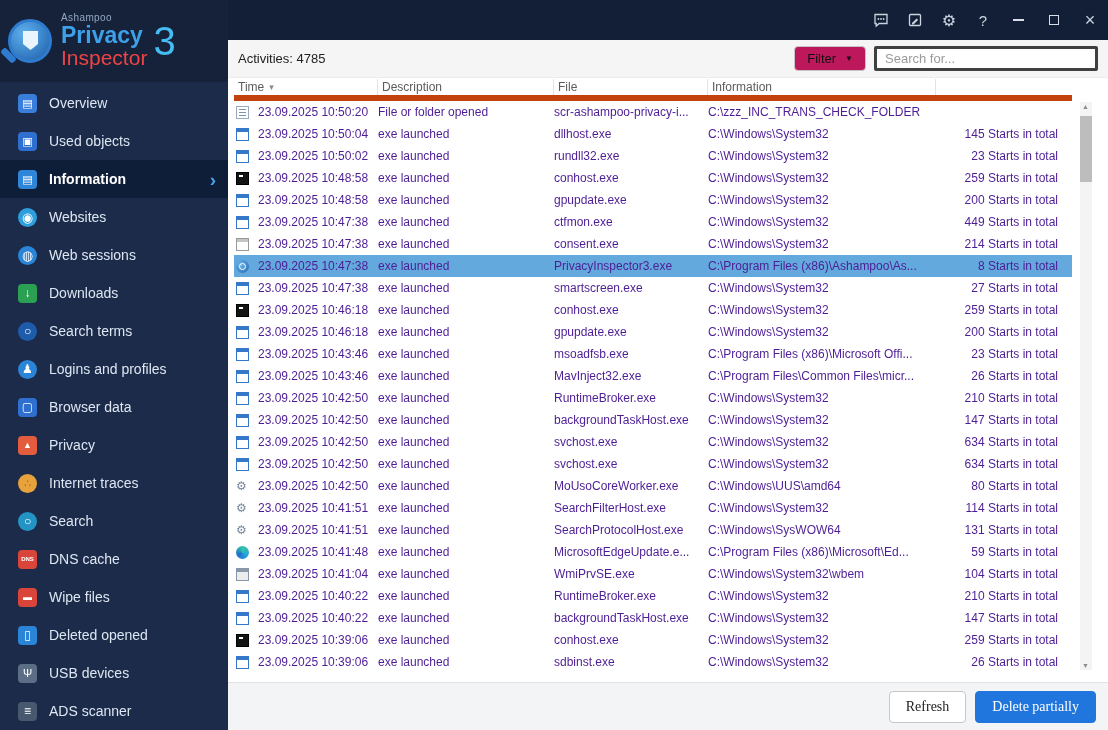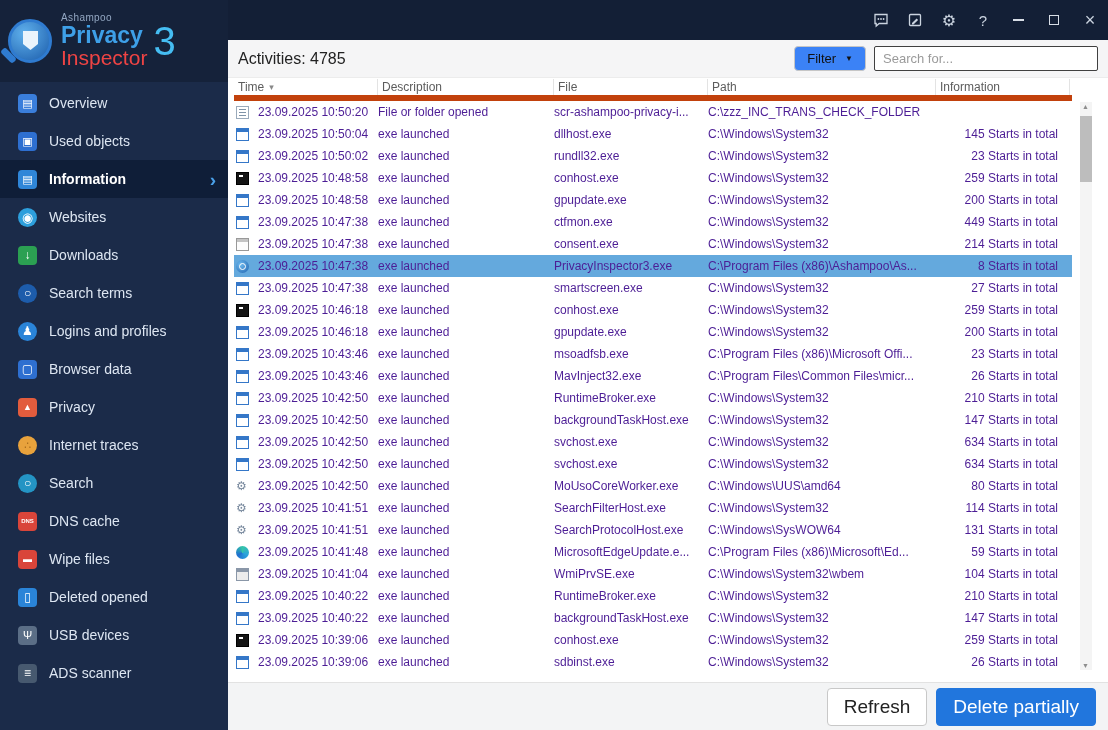--- a/index.html
+++ b/index.html
@@ -62,26 +62,26 @@
   .ic-dns-cache{background:#d9453a}.ic-dns-cache::before{content:"DNS";font-size:6px;font-weight:bold}
   .ic-wipe-files{background:#d9453a}.ic-wipe-files::before{content:"▬";font-size:9px}
   .ic-deleted-files{background:#2a84d8}.ic-deleted-files::before{content:"▯";font-size:12px}
   .ic-usb-devices{background:#5b6e86}.ic-usb-devices::before{content:"Ψ";font-size:11px}
   .ic-ads-scanner{background:#47596f}.ic-ads-scanner::before{content:"≡";font-size:12px}
 
   
   .main{position:absolute;left:228px;top:40px;right:0;bottom:0;background:#fff}
   .toolbar{height:38px;background:#f5f5f6;border-bottom:1px solid #ececec;
            display:flex;align-items:center;padding:0 10px;gap:8px}
-  .count-label{font-size:16px;color:#222}
+  .count-label{font-size:13px;color:#222}
   .tb-spacer{flex:1}
-  .filter-btn{display:inline-flex;align-items:center;gap:9px;background:#3b82f6;border:1px solid #c6c6c6;
+  .filter-btn{display:inline-flex;align-items:center;gap:9px;background:#be185d;border:1px solid #c6c6c6;
               border-radius:4px;padding:4px 12px;font-size:13px;color:#111;cursor:default}
   .filter-caret{font-size:8px;color:#111}
-  .search-input{width:224px;height:25px;border:1px solid #404040;border-radius:2px;padding:0 8px;
+  .search-input{width:224px;height:25px;border:3px solid #404040;border-radius:2px;padding:0 8px;
                 font-size:13px;color:#333;background:#fff;font-family:inherit}
   .search-input::placeholder{color:#9a9a9a}
 
   .table{position:absolute;left:0;top:39px;right:36px;padding-left:6px}
   .thead{display:grid;grid-template-columns:144px 176px 154px 228px 134px;height:22px;align-items:center;
          border-bottom:6px solid #c2410c}
   .th{font-size:12px;color:#5c5c5c;padding-left:4px;height:100%;display:flex;align-items:center;gap:5px;
       border-right:1px solid #e3e3e3;overflow:hidden;white-space:nowrap}
   .sort-glyph{font-size:9px;color:#888}
   .tbody{}
@@ -112,21 +112,21 @@
 
   
   .vscroll{position:absolute;top:62px;right:16px;width:12px;height:568px;background:#f4f4f4}
   .vscroll::before{content:"▲";position:absolute;top:1px;left:2px;font-size:7px;color:#8d8d8d}
   .vscroll::after{content:"▼";position:absolute;bottom:1px;left:2px;font-size:7px;color:#8d8d8d}
   .vthumb{position:absolute;top:14px;left:0;width:12px;height:66px;background:#bdbdbd}
 
   
   .footer{position:absolute;left:0;right:0;bottom:0;height:48px;background:#f3f4f5;border-top:1px solid #e2e2e2;
           display:flex;align-items:center;justify-content:flex-end;gap:9px;padding-right:12px}
-  .btn{font-size:19px;border-radius:4px;padding:7px 16px;cursor:default;font-family:Liberation Sans, sans-serif}
+  .btn{font-size:14px;border-radius:4px;padding:7px 16px;cursor:default;font-family:Liberation Serif, serif}
   .btn-refresh{background:#fff;border:1px solid #c8c8c8;color:#222}
   .btn-delete{background:var(--accent);border:1px solid var(--accent);color:#fff}
 </style>
 </head>
 <body>
 
 <div class="app">
 
   <div class="titlebar">
     <div class="tb-group">
@@ -181,20 +181,25 @@
     <span class="nav-icon ic-activities"></span>
     <span class="nav-label">Information</span>
     <span class="nav-chevron">›</span>
   </div>
         <div class="nav-item">
     <span class="nav-icon ic-websites"></span>
     <span class="nav-label">Websites</span>
 
   </div>
         <div class="nav-item">
+    <span class="nav-icon ic-web-sessions"></span>
+    <span class="nav-label">Web sessions</span>
+
+  </div>
+        <div class="nav-item">
     <span class="nav-icon ic-downloads"></span>
     <span class="nav-label">Downloads</span>
 
   </div>
         <div class="nav-item">
     <span class="nav-icon ic-search-terms"></span>
     <span class="nav-label">Search terms</span>
 
   </div>
         <div class="nav-item">
@@ -263,21 +268,20 @@
     </div>
 
     <div class="table">
       <div class="thead">
         <span class="th">
           <span>Time</span>
           <span class="sort-glyph">▾</span>
         </span>
         <span class="th">Description</span>
         <span class="th">File</span>
-        <span class="th">Path</span>
         <span class="th">Information</span>
       </div>
       <div class="tbody">
           <div class="trow">
     <span class="cell c-icon">
               <span class="ri ri-file"></span>
             </span>
     <span class="cell c-time">23.09.2025 10:50:20</span>
     <span class="cell c-desc">File or folder opened</span>
     <span class="cell c-file">scr-ashampoo-privacy-i...</span>

